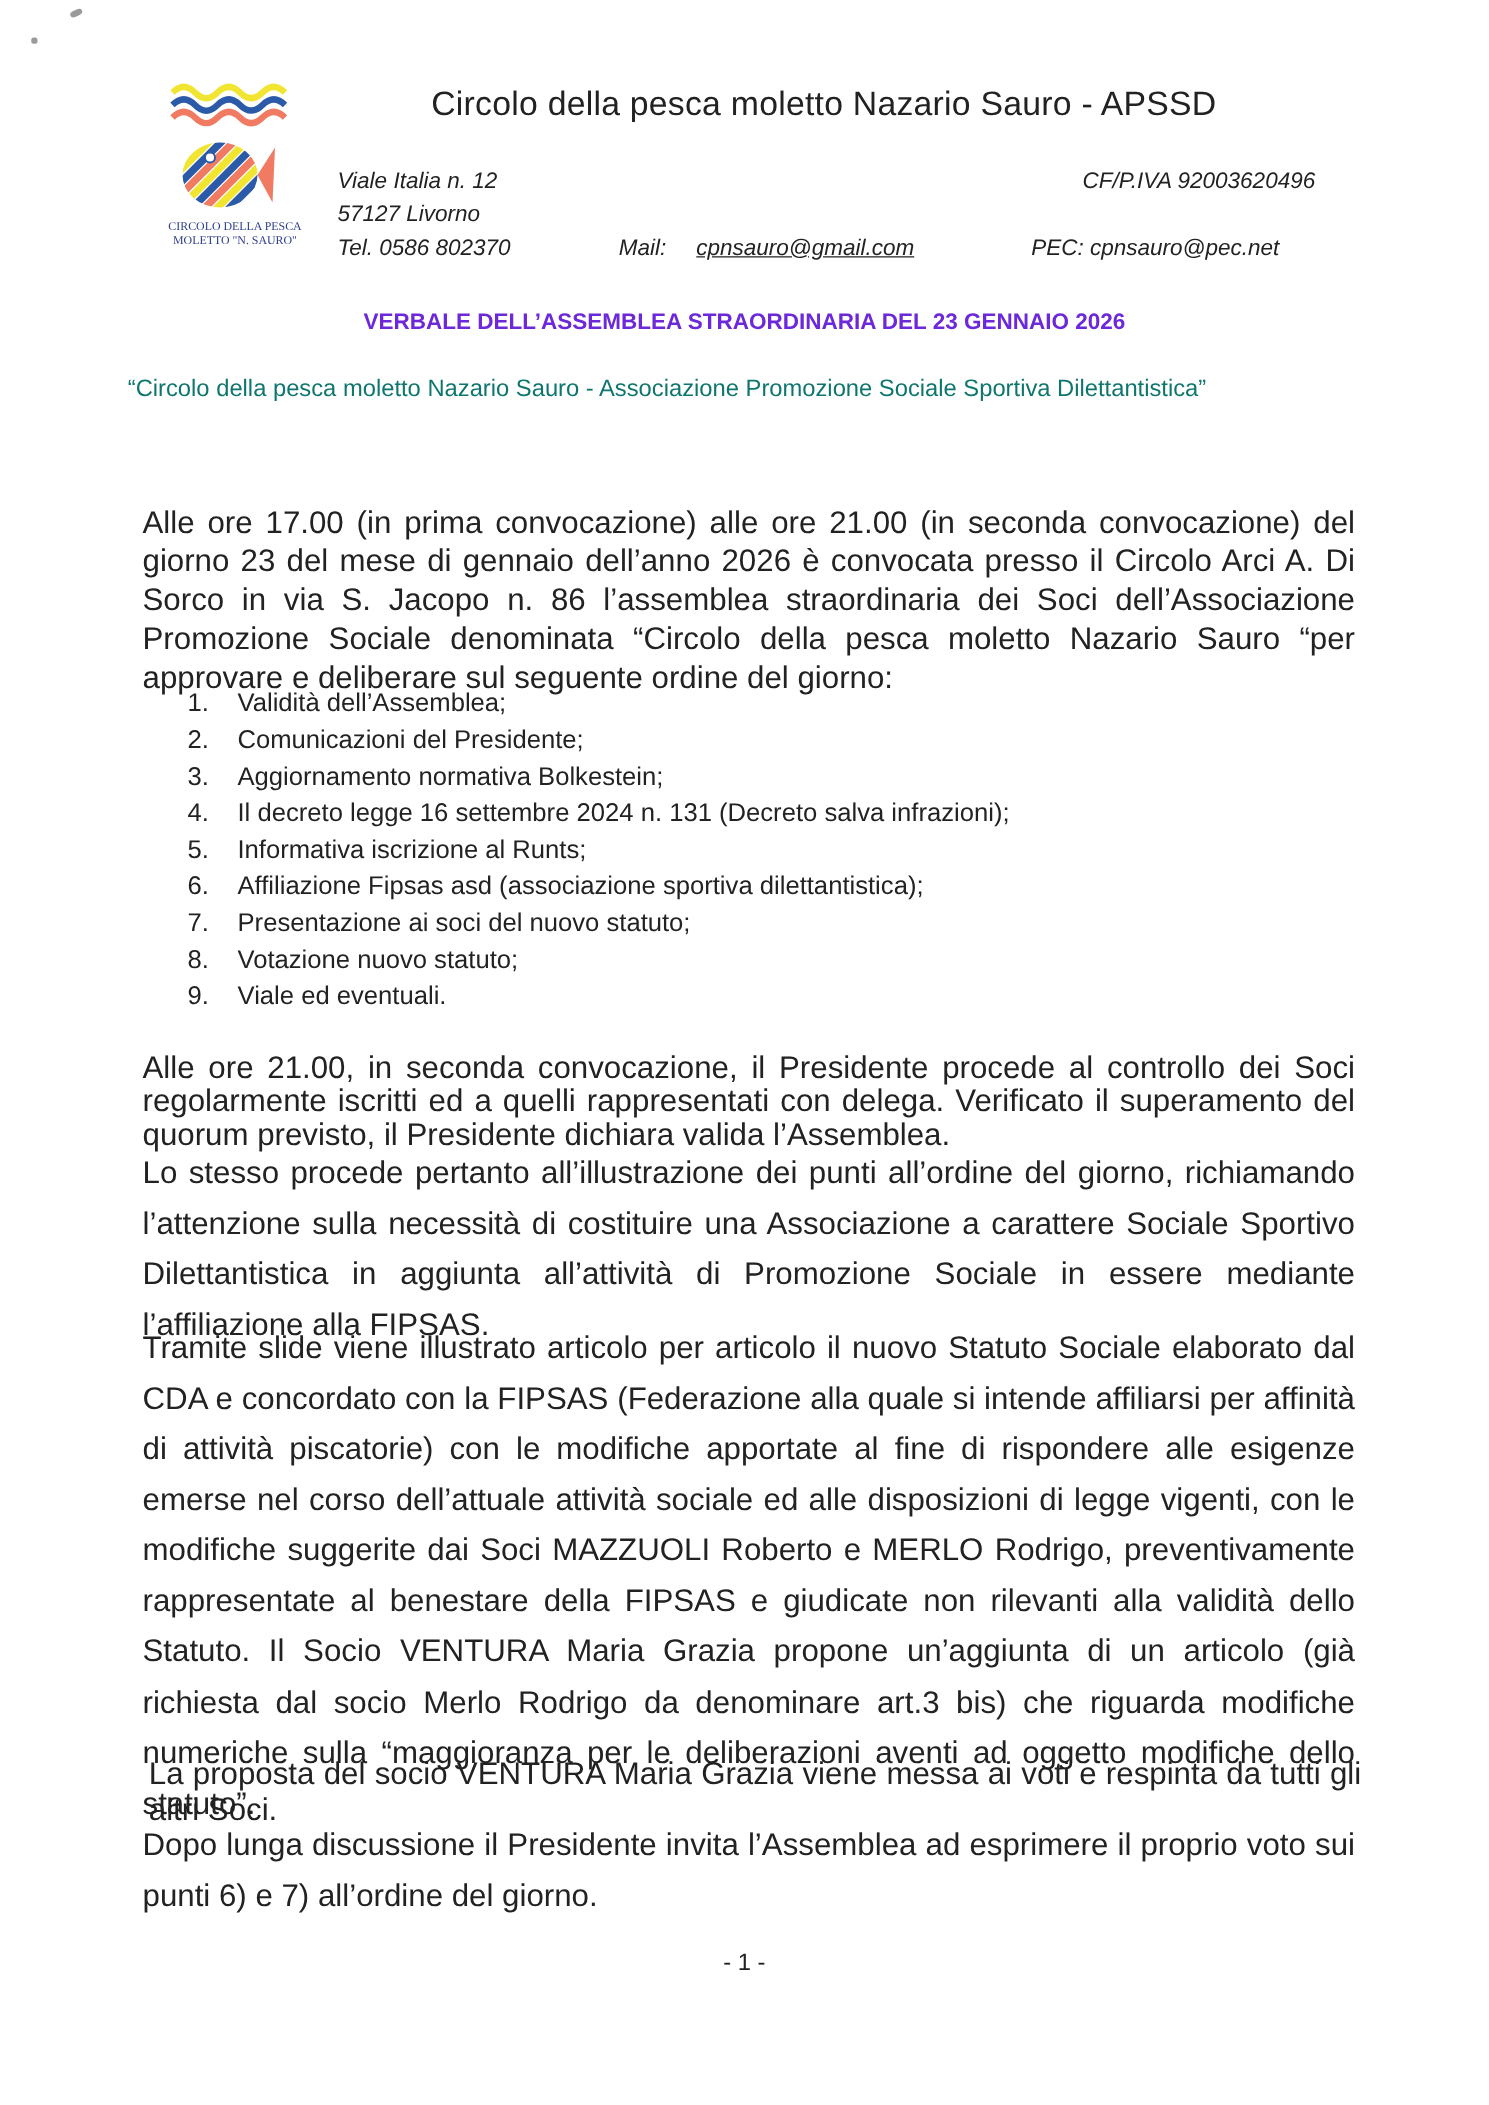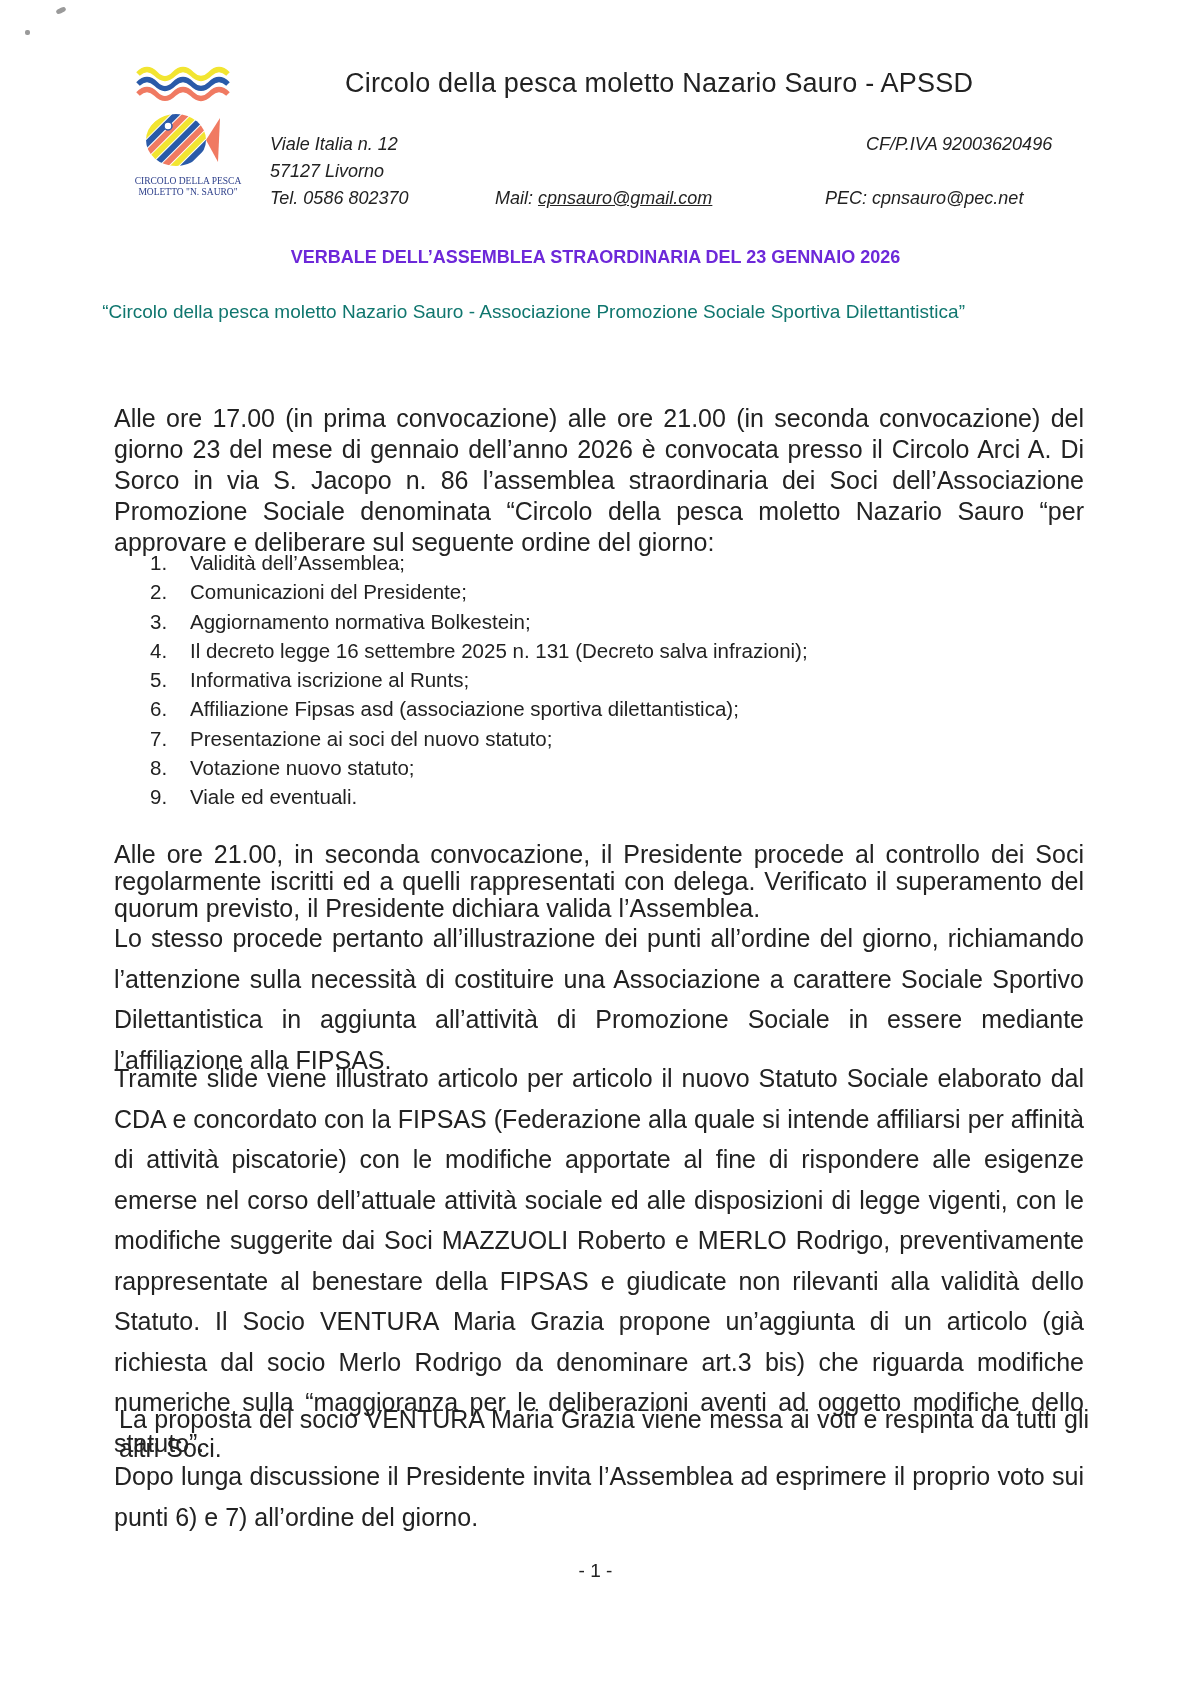--- a/index.html
+++ b/index.html
@@ -54,21 +54,21 @@
   </svg>
   <div class="logo-text">CIRCOLO DELLA PESCA</div>
   <div class="logo-text">MOLETTO "N. SAURO"</div>
 </div>
 
 <div class="abs title">Circolo della pesca moletto Nazario Sauro - APSSD</div>
 <div class="abs info" style="left:270px;top:134px;">Viale Italia n. 12</div>
 <div class="abs info" style="left:270px;top:161px;">57127 Livorno</div>
 <div class="abs info" style="left:270px;top:188px;">Tel. 0586 802370</div>
 <div class="abs info" style="left:495px;top:188px;">
-  <span>Mail: </span><span class="u" style="text-decoration:underline;">cpnsauro@gmail.com</span>
+  <span>Mail: </span><span class="u" style="text-decoration:underline;margin-left:19px;">cpnsauro@gmail.com</span>
 </div>
 <div class="abs info" style="left:866px;top:134px;">CF/P.IVA 92003620496</div>
 <div class="abs info" style="left:825px;top:188px;">PEC: cpnsauro@pec.net</div>
 
 <div class="abs heading">VERBALE DELL’ASSEMBLEA STRAORDINARIA DEL 23 GENNAIO 2026</div>
 <div class="abs subheading">“Circolo della pesca moletto Nazario Sauro - Associazione Promozione Sociale Sportiva Dilettantistica”</div>
 
 <div class="abs para lh31" style="top:403px;">
   <p>Alle ore 17.00 (in prima convocazione) alle ore 21.00 (in seconda convocazione) del giorno 23 del mese di gennaio dell’anno 2026 è convocata presso il Circolo Arci A. Di Sorco in via S. Jacopo n. 86 l’assemblea straordinaria dei Soci dell’Associazione Promozione Sociale denominata “Circolo della pesca moletto Nazario Sauro “per approvare e deliberare sul seguente ordine del giorno:</p>
 </div>
@@ -82,21 +82,21 @@
     <li>
         <span class="num">2.</span>
         <span>Comunicazioni del Presidente;</span>
       </li>
     <li>
         <span class="num">3.</span>
         <span>Aggiornamento normativa Bolkestein;</span>
       </li>
     <li>
         <span class="num">4.</span>
-        <span>Il decreto legge 16 settembre 2025 n. 131 (Decreto salva infrazioni);</span>
+        <span>Il decreto legge 16 settembre 2024 n. 131 (Decreto salva infrazioni);</span>
       </li>
     <li>
         <span class="num">5.</span>
         <span>Informativa iscrizione al Runts;</span>
       </li>
     <li>
         <span class="num">6.</span>
         <span>Affiliazione Fipsas asd (associazione sportiva dilettantistica);</span>
       </li>
     <li>

